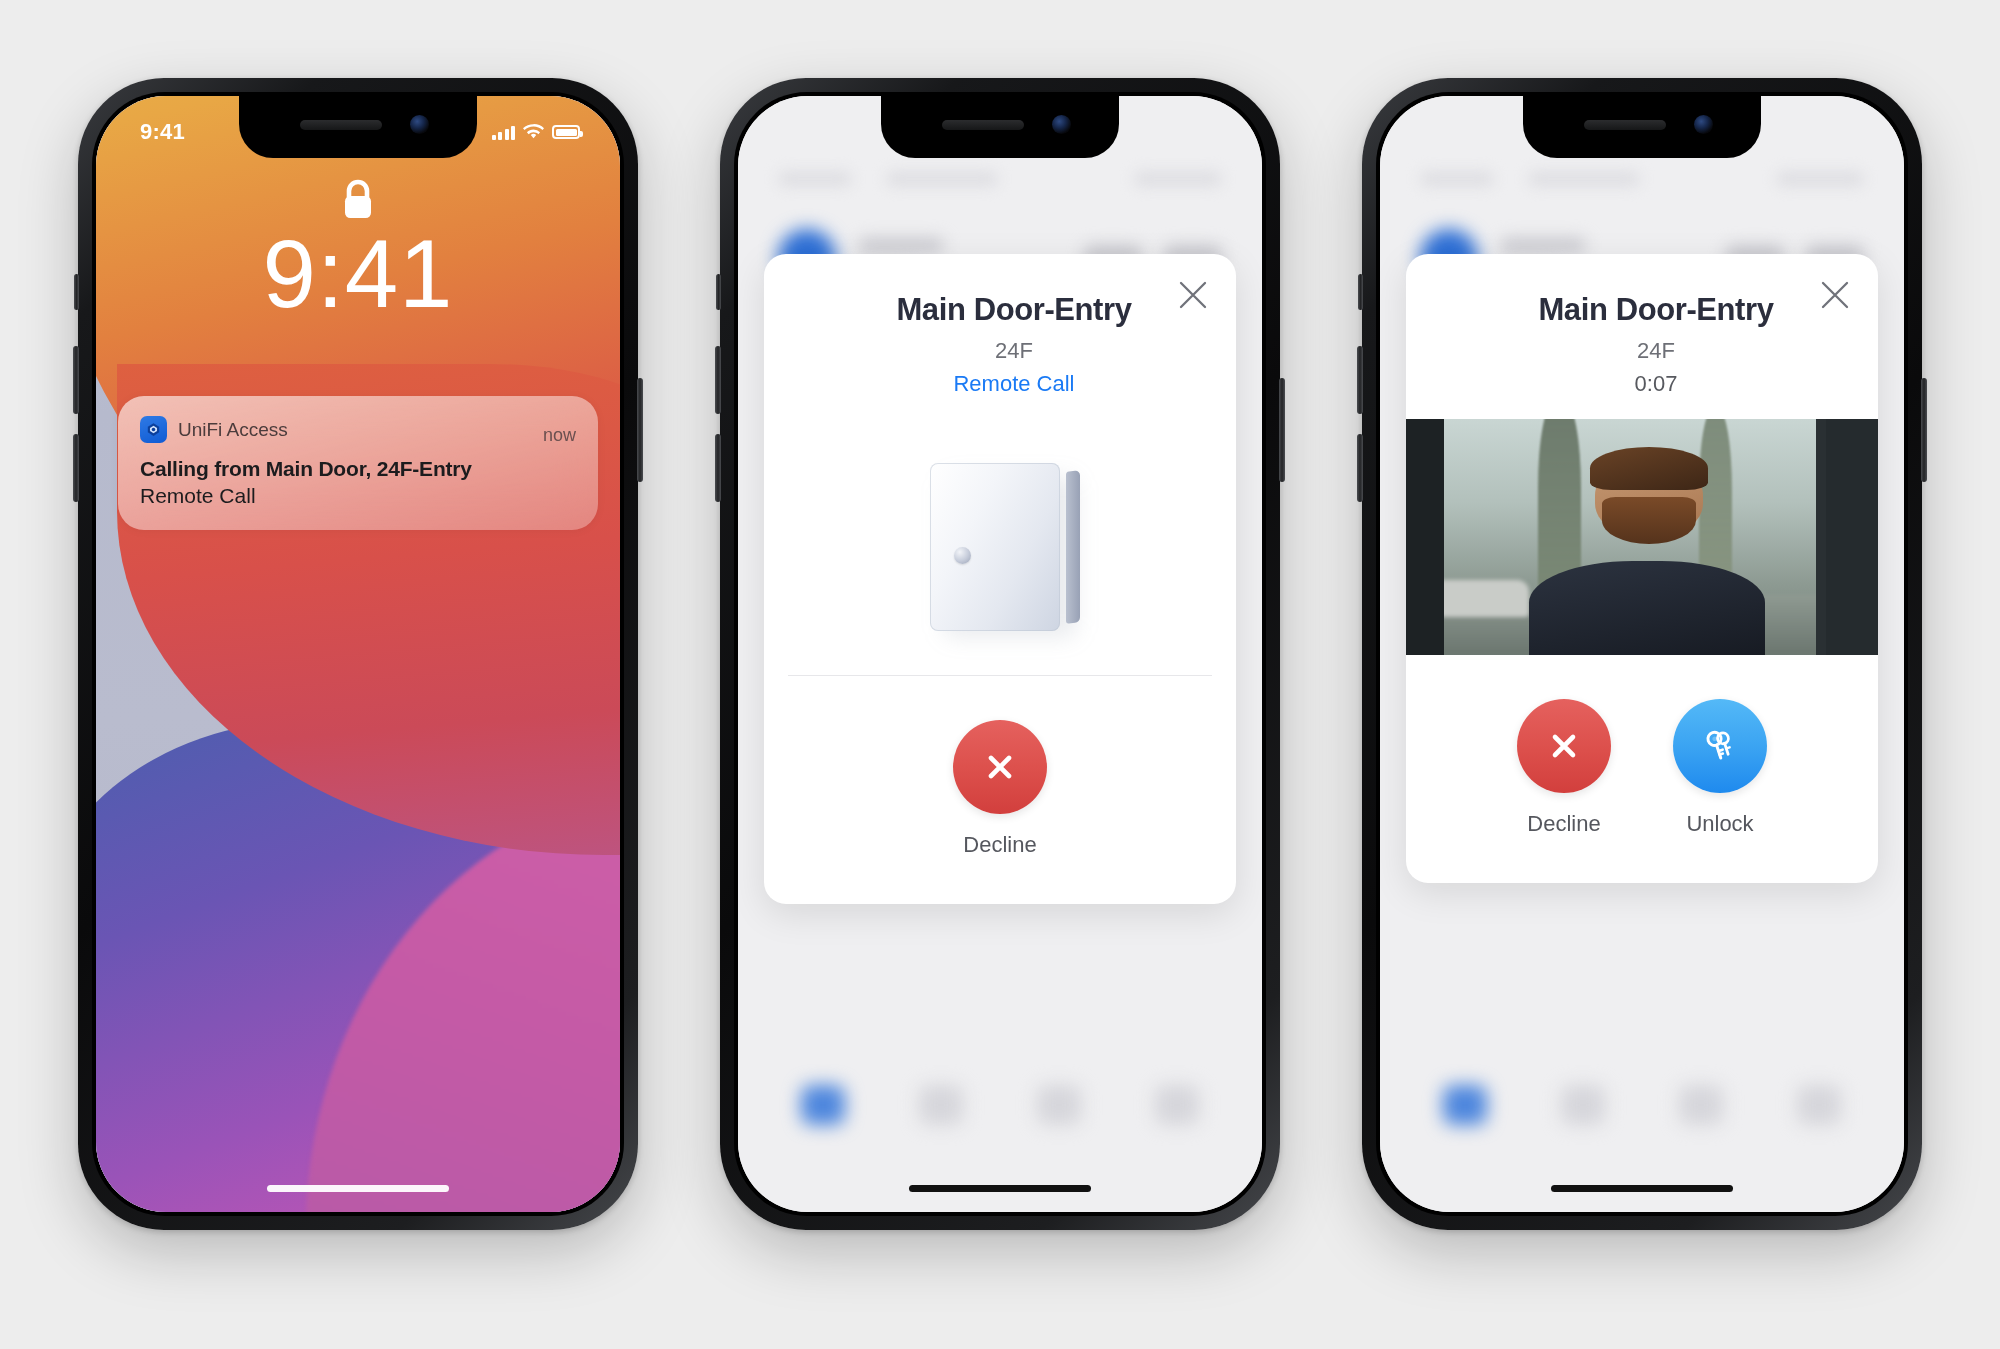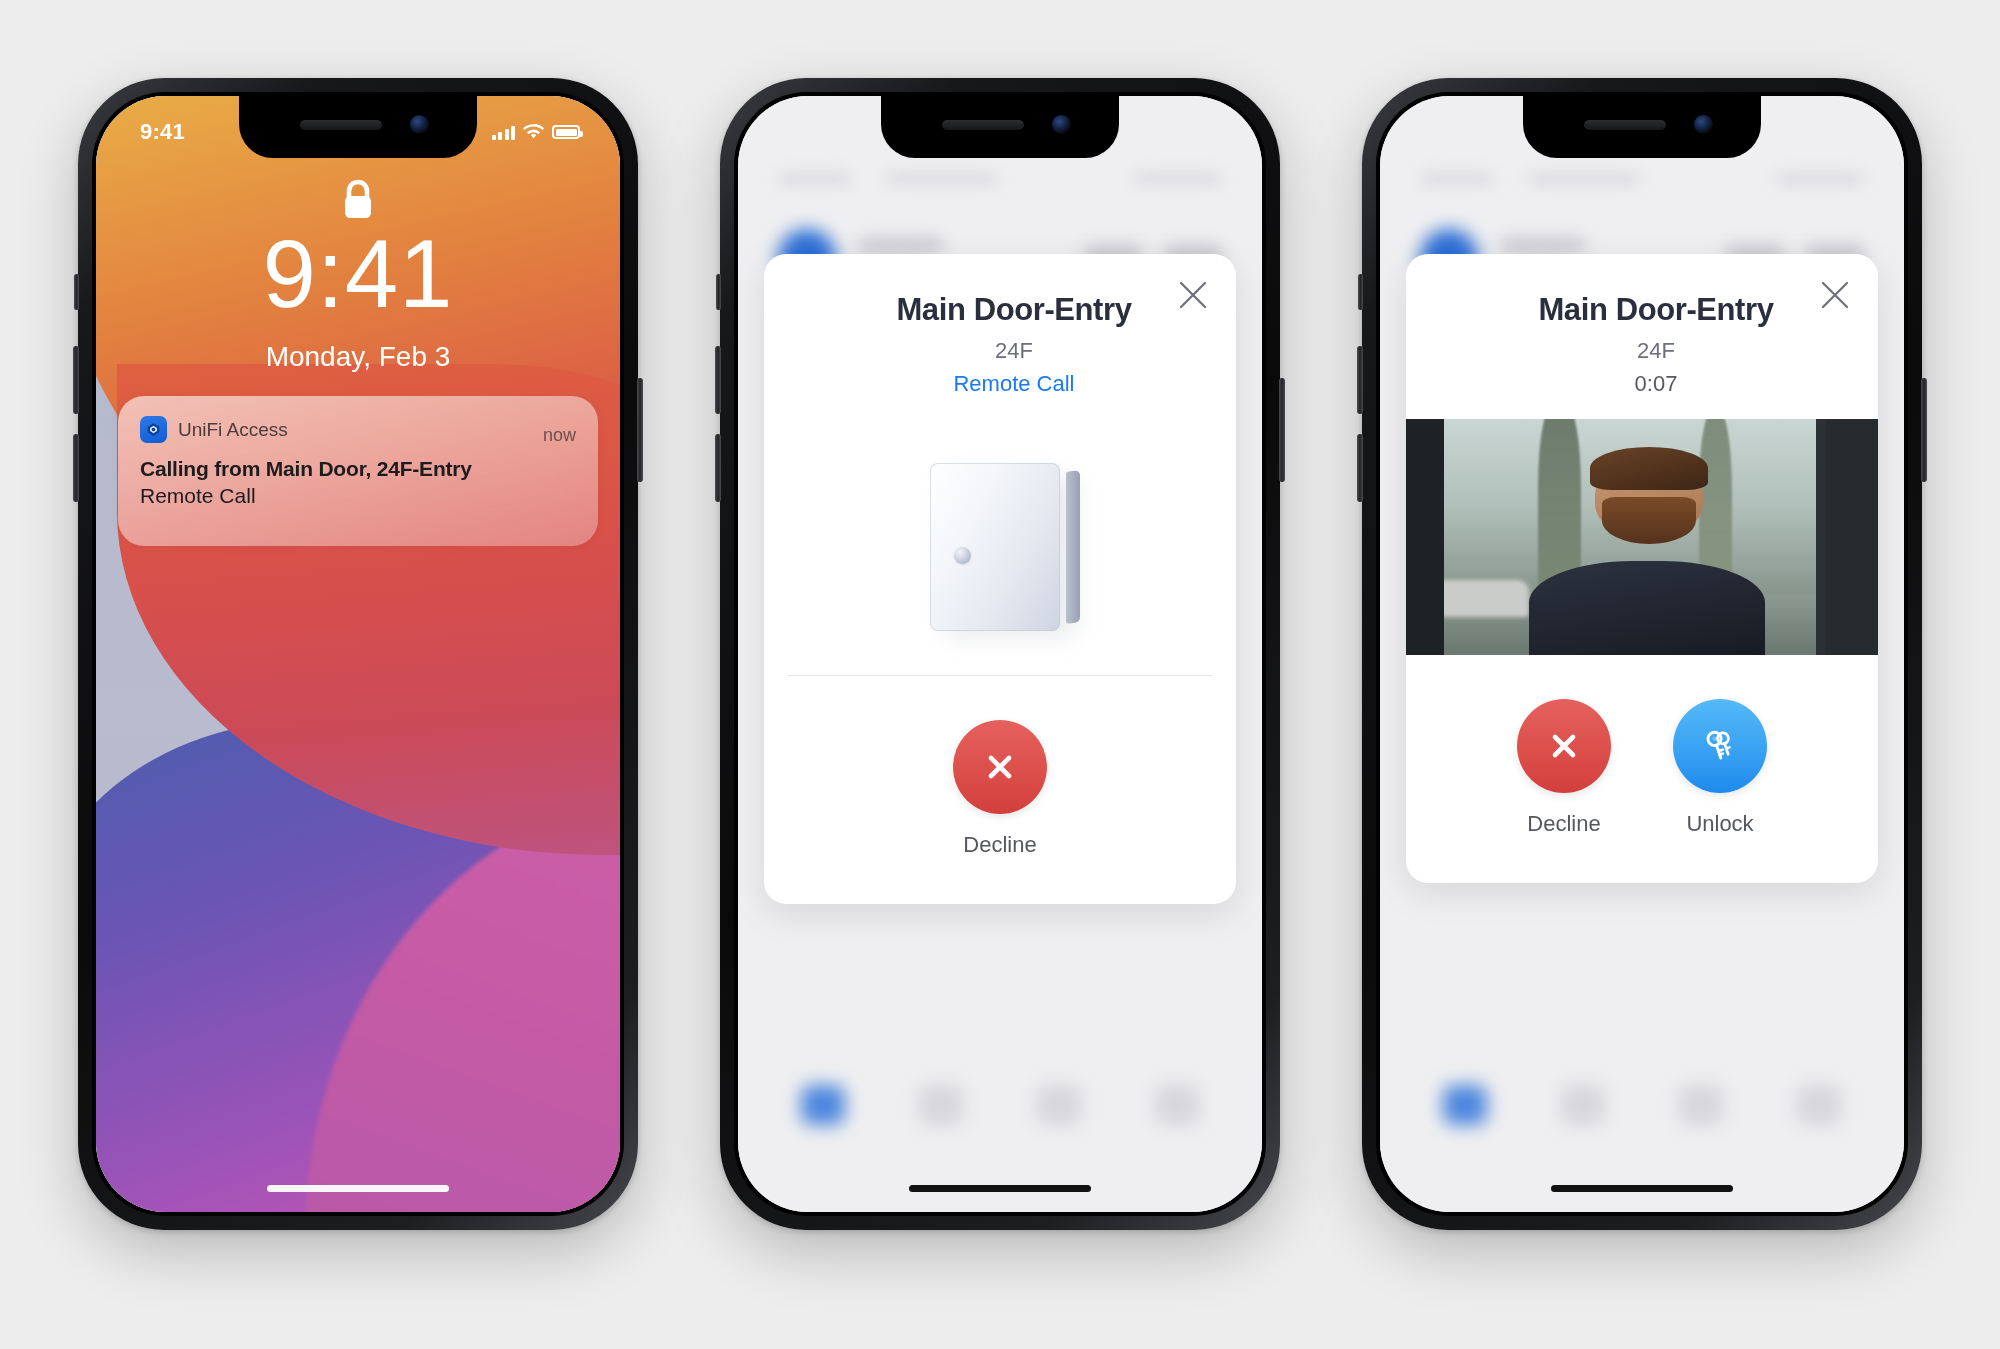--- a/index.html
+++ b/index.html
@@ -131,21 +131,21 @@
     color: #fff; font-size: 96px; font-weight: 300; letter-spacing: 1px;
     z-index: 20; line-height: 1.05;
   }
   .clock-date {
     position: absolute; top: 245px; left: 0; right: 0; text-align: center;
     color: #fff; font-size: 28px; font-weight: 400; z-index: 20;
   }
 
   .notif {
     position: absolute; left: 22px; right: 22px; top: 300px;
-    height: 150px; border-radius: 26px; z-index: 25;
+    height: 134px; border-radius: 26px; z-index: 25;
     background: linear-gradient(165deg, rgba(255,255,255,0.62), rgba(255,255,255,0.30));
     backdrop-filter: blur(18px);
     padding: 17px 22px 16px 22px;
     box-shadow: 0 1px 10px rgba(0,0,0,0.05);
   }
   .notif-head { display: flex; align-items: center; gap: 11px; }
   .app-icon {
     width: 27px; height: 27px; border-radius: 7px;
     background: linear-gradient(160deg,#2f7ae5,#0f5bd4);
     display: flex; align-items: center; justify-content: center; flex: 0 0 auto;
@@ -329,21 +329,20 @@
         </div>
 
         <div class="lock-glyph">
           <svg width="40" height="48" viewBox="0 0 40 48">
             <path d="M11 21v-6a9 9 0 0 1 18 0v6" fill="none" stroke="#fff" stroke-width="4.6" stroke-linecap="round"></path>
             <rect x="7" y="20" width="26" height="22" rx="5.2" fill="#fff"></rect>
           </svg>
         </div>
 
         <div class="clock-big">9:41</div>
-        <div class="clock-date">Monday, Feb 3</div>
 
         <div class="notif">
           <div class="notif-head">
             <div class="app-icon">
               <svg width="17" height="17" viewBox="0 0 24 24">
                 <path d="M12 3l8 5.2v7.6L12 21l-8-5.2V8.2L12 3z" fill="#0b3f9b"></path>
                 <path d="M12 6.6l5 3.3v4.2l-5 3.3-5-3.3V9.9l5-3.3z" fill="#cfe0fb"></path>
                 <circle cx="12" cy="12.1" r="2.5" fill="#0b3f9b"></circle>
               </svg>
             </div>

